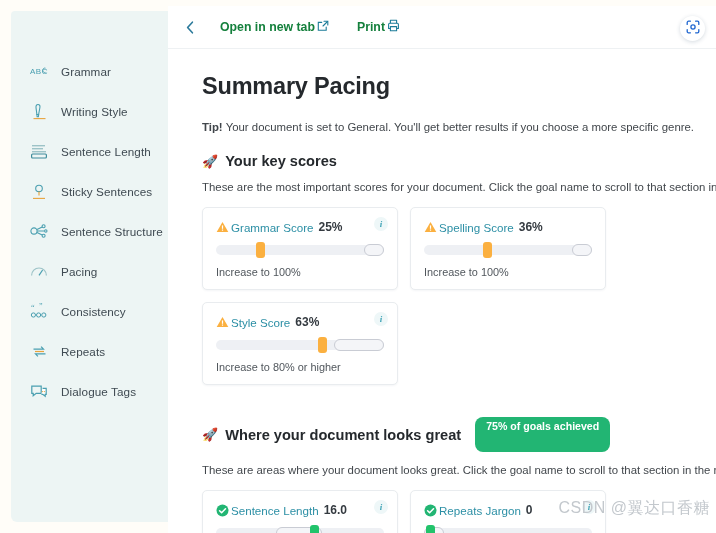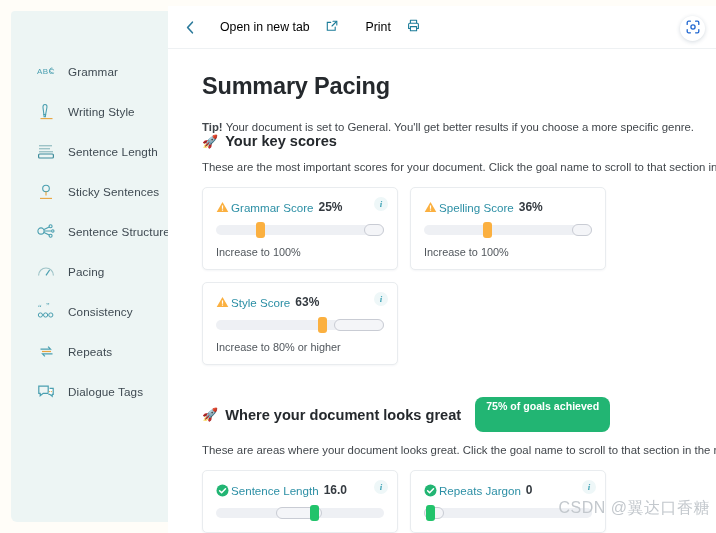--- a/index.html
+++ b/index.html
@@ -27,21 +27,21 @@
     width: 165px;
     height: 511px;
     background: #edf5f4;
     border-radius: 4px 0 0 6px;
     padding-top: 40px;
   }
   .side-item {
     display: flex;
     align-items: center;
     height: 40px;
-    padding-left: 24px;
+    padding-left: 17px;
     cursor: pointer;
   }
   .side-ico {
     width: 22px;
     height: 20px;
     margin-right: 11px;
     display: flex;
     align-items: center;
     justify-content: center;
     flex: none;
@@ -75,24 +75,24 @@
   }
   .back-chevron {
     width: 20px; height: 20px;
     display: flex; align-items: center; justify-content: center;
     color: #2c7a9b;
     cursor: pointer;
   }
   .topbar-link {
     display: flex;
     align-items: center;
-    gap: 16px;
+    gap: 2px;
     font-size: 12.3px;
-    font-weight: normal;
-    color: #000000;
+    font-weight: bold;
+    color: #15803d;
     cursor: pointer;
     margin-left: 20px;
     white-space: nowrap;
   }
   .topbar-link.print { margin-left: 28px; }
 
   .scan-btn {
     position: absolute;
     right: 11px;
     top: 10px;
@@ -119,20 +119,21 @@
     font-size: 23.5px;
     font-weight: bold;
     color: #25292d;
     letter-spacing: -.2px;
     margin-bottom: 21px;
   }
 
   .tip-line {
     font-size: 11.4px;
     color: #41464b;
+    margin-bottom: 20px;
     white-space: nowrap;
   }
   .tip-line b { font-weight: bold; }
 
   .section-head {
     display: flex;
     align-items: center;
     gap: 7px;
     margin-bottom: 12px;
   }

